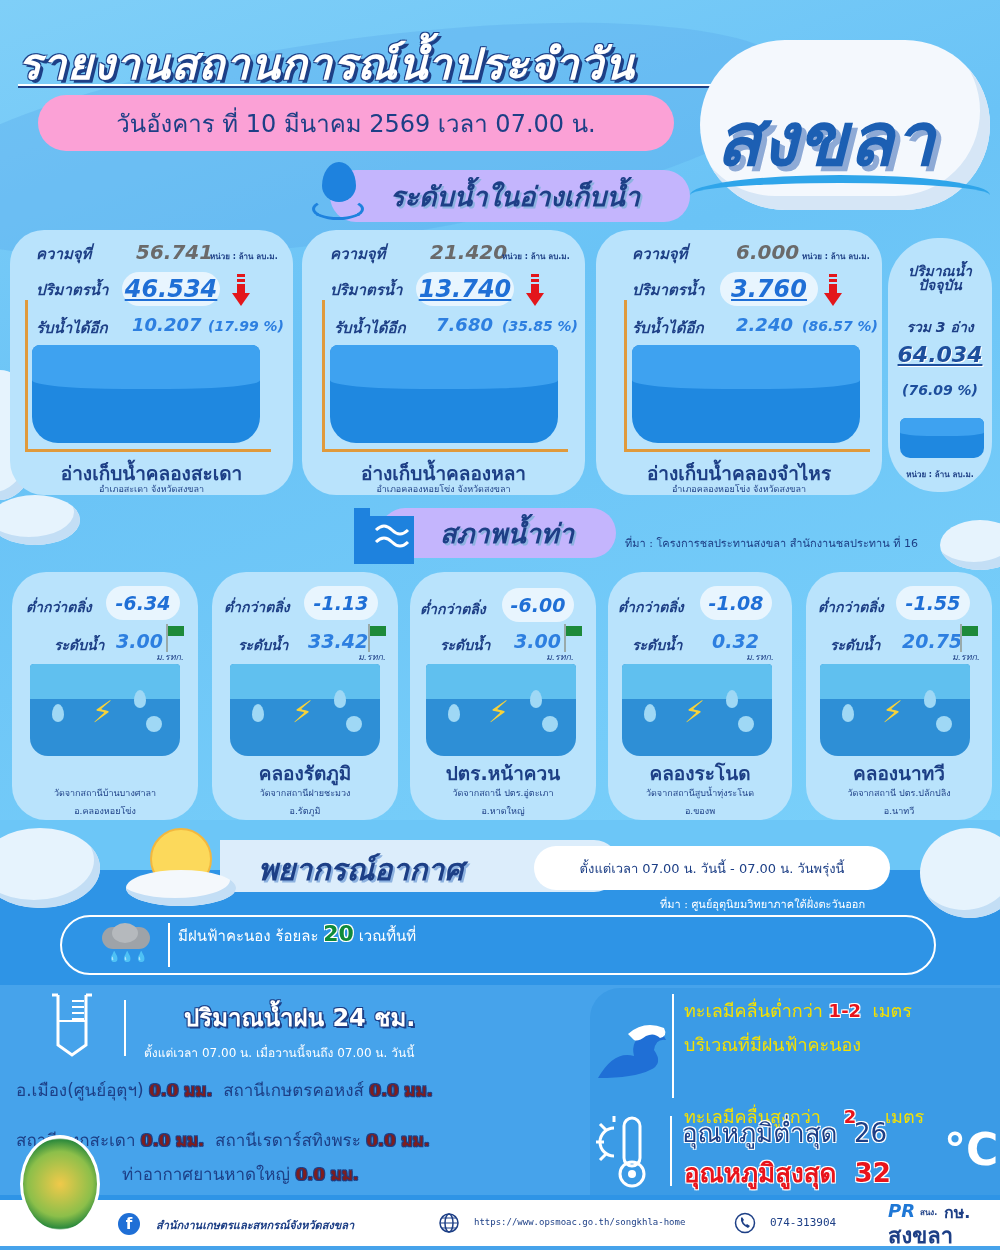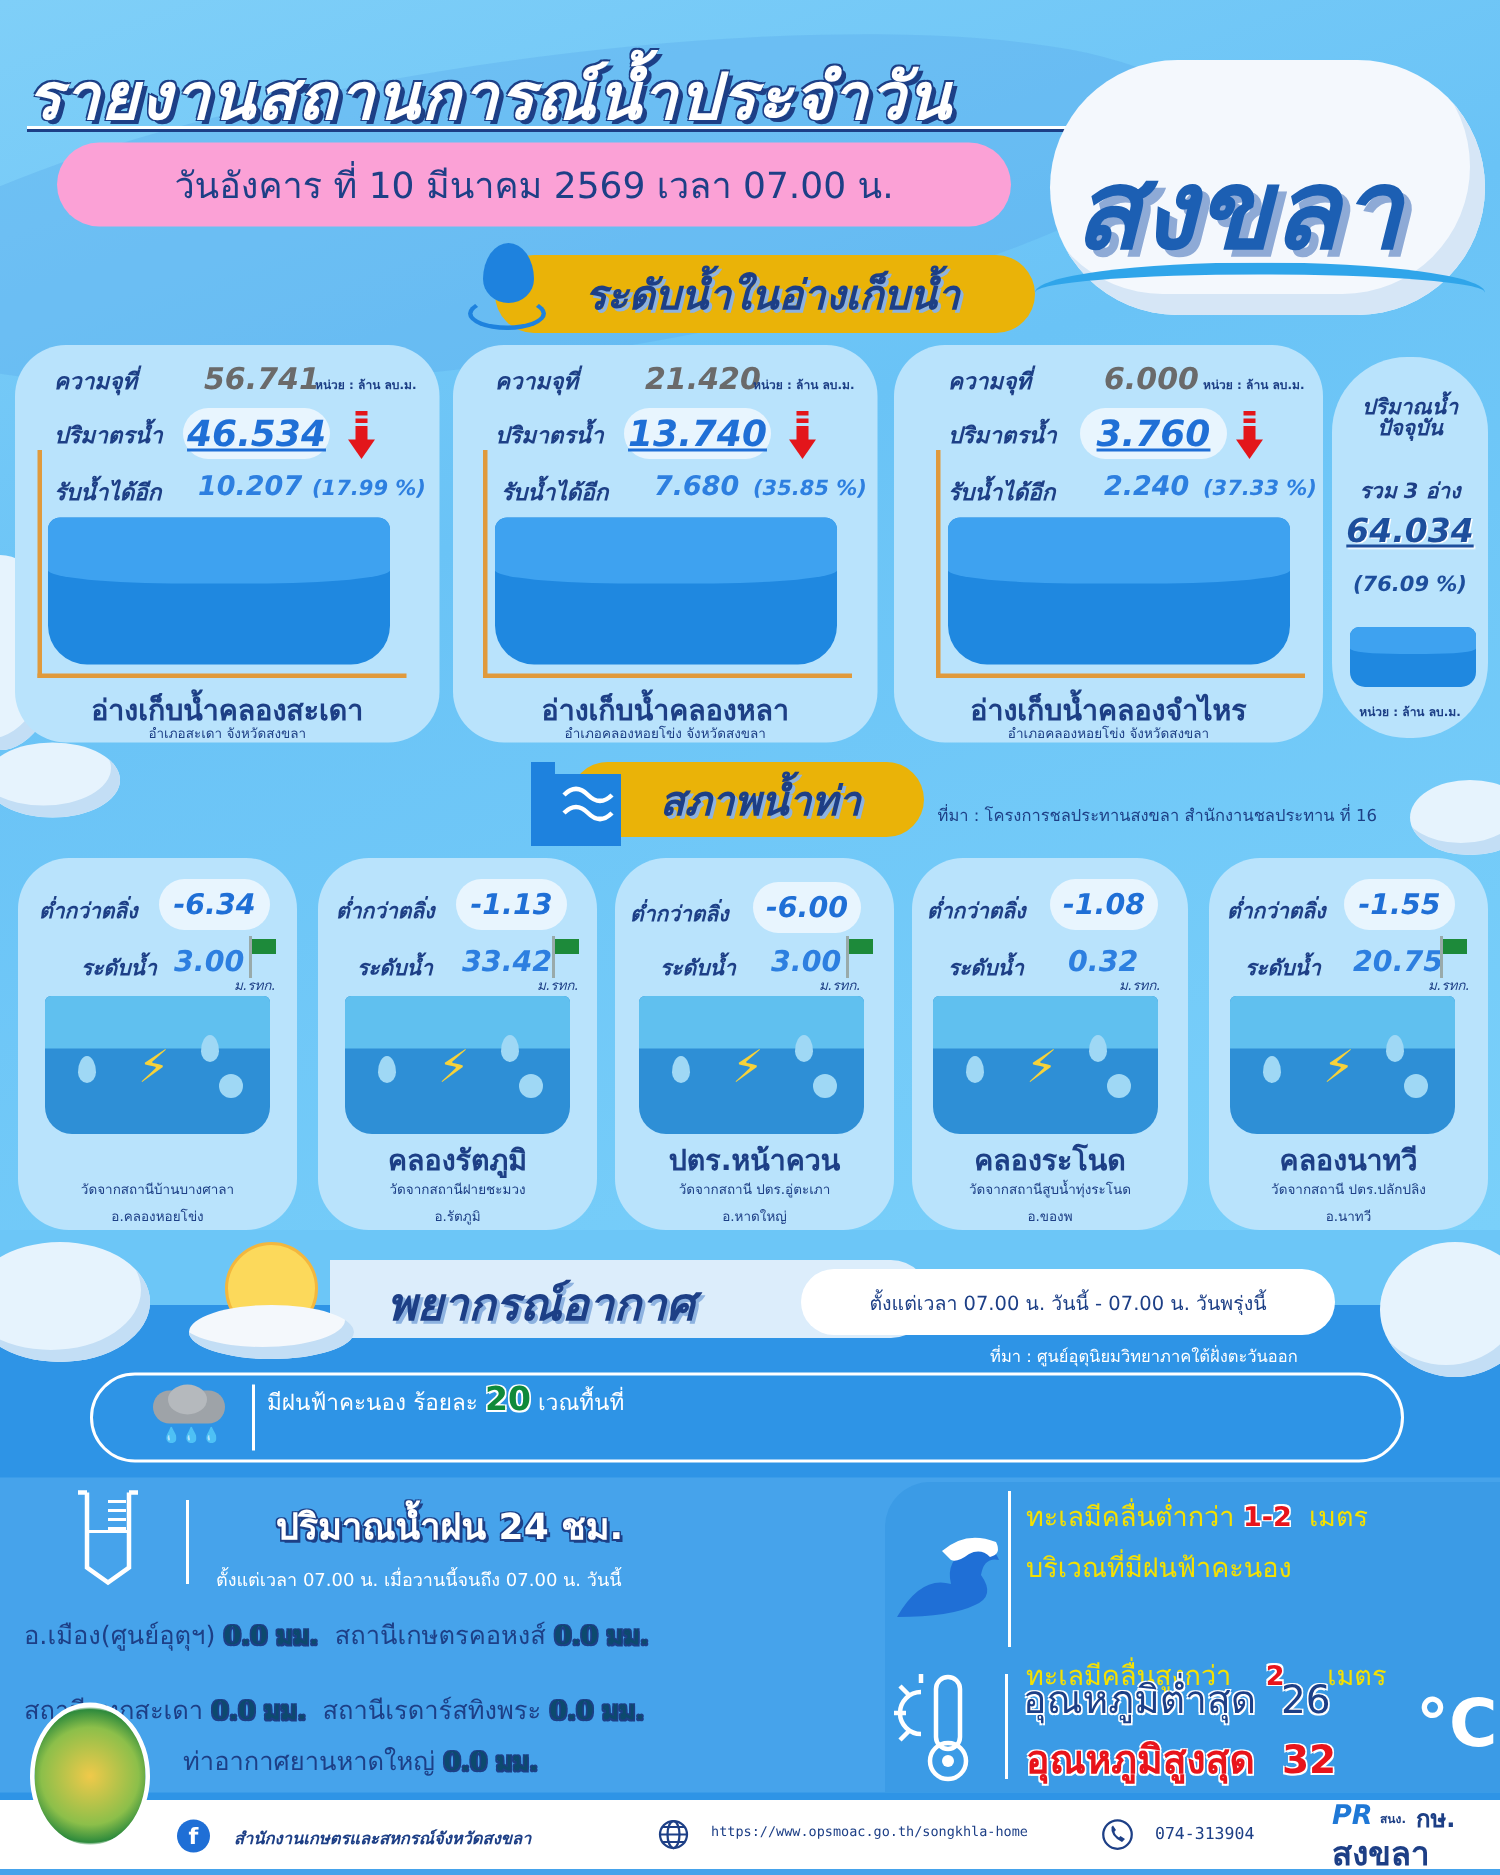--- a/index.html
+++ b/index.html
@@ -11,21 +11,21 @@
   .bg-bottom2 { left:0; top:985px; width:1000px; height:210px; background:#46a3eb; }
   .cloud { background:#e6f3fd; border-radius:50%; box-shadow: inset -6px -8px 0 #c3def5; }
 
   .title { left:18px; top:30px; font-size:43px; font-weight:bold; font-style:italic; color:#ffffff; text-shadow: 3px 3px 0 #1d3f86, -1px -1px 0 #1d3f86, 1px -1px 0 #1d3f86, -1px 1px 0 #1d3f86; letter-spacing:1px; }
   .title-underline { left:18px; top:84px; width:700px; height:4px; background:#fff; border-bottom:2px solid #1d3f86; }
   .date-pill { left:38px; top:95px; width:636px; height:56px; border-radius:28px; background:#fba1d6; display:flex; align-items:center; justify-content:center; font-size:24px; color:#1d3f86; }
   .city-cloud { left:700px; top:40px; width:290px; height:170px; border-radius:90px; background:#f4f8fd; box-shadow: inset -10px -14px 0 #d6e6f6; }
   .city { left:716px; top:80px; font-size:74px; font-weight:bold; color:#1c5fb3; text-shadow: 5px 5px 0 #8eaad6; font-style:italic; }
   .wave1 { left:690px; top:175px; width:300px; height:40px; border-top:8px solid #2fa5ea; border-radius:50% 50% 0 0; }
 
-  .sec-pill { border-radius:26px; background:#eab308; display:flex; align-items:center; padding-left:60px; font-size:27px; font-weight:bold; font-style:italic; color:#1d3f86; text-shadow: 2px 2px 0 #8db2e0; }
+  .sec-pill { border-radius:26px; background:#c4b5fd; display:flex; align-items:center; padding-left:60px; font-size:27px; font-weight:bold; font-style:italic; color:#1d3f86; text-shadow: 2px 2px 0 #8db2e0; }
   .drop-icon { width:34px; height:40px; background:#1e82de; border-radius:50% 50% 50% 50% / 60% 60% 40% 40%; transform: rotate(0deg); }
 
   .res-card { background:#b9e3fc; border-radius:34px; }
   .res-label { font-size:15px; font-style:italic; font-weight:bold; color:#1d3f86; }
   .res-cap { font-size:20px; font-style:italic; font-weight:bold; color:#6a6a6a; }
   .unit-small { font-size:8px; font-weight:bold; color:#1d3f86; }
   .vol-pill { background:#e8f5fe; border-radius:18px; width:98px; height:34px; display:flex; align-items:center; justify-content:center; font-size:24px; font-style:italic; font-weight:bold; color:#1f6fd6; text-decoration:underline; }
   .recv { font-size:18px; font-style:italic; font-weight:bold; color:#2d7fe0; }
   .recv-pct { font-size:14px; font-style:italic; font-weight:bold; color:#2d7fe0; }
   .axis-v { width:3px; background:#e09a3c; }
@@ -50,21 +50,21 @@
   .dropS { width:12px; height:18px; background:#9fd8f5; border-radius:50% 50% 50% 50% / 60% 60% 40% 40%; }
   .bub { width:16px; height:16px; border-radius:50%; background:#9fd8f5; }
 
   .weather-pill { left:60px; top:915px; width:876px; height:60px; border:2px solid #fff; border-radius:30px; }
   .w-text { font-size:15px; color:#fff; }
   .w-num-green { font-size:22px; font-weight:bold; color:#0f8a3a; text-shadow: -1px -1px 0 #fff, 1px -1px 0 #fff, -1px 1px 0 #fff, 1px 1px 0 #fff; }
   .w-num-yellow { font-size:15px; font-weight:bold; color:#f5e400; text-shadow: -1px -1px 0 #1d3f86, 1px -1px 0 #1d3f86, -1px 1px 0 #1d3f86, 1px 1px 0 #1d3f86; }
   .rain-title { font-size:24px; font-weight:bold; color:#fff; text-shadow: 2px 2px 0 #1d3f86, -1px -1px 0 #1d3f86, 1px -1px 0 #1d3f86, -1px 1px 0 #1d3f86; }
   .rain-sub { font-size:12px; color:#fff; }
   .rain-line { font-size:17px; color:#1d3f86; }
-  .rain-val { font-family:"DejaVu Serif", serif; font-weight:bold; color:#0c4a6e; text-shadow: -1px -1px 0 #1d3f86, 1px -1px 0 #1d3f86, -1px 1px 0 #1d3f86, 1px 1px 0 #1d3f86; }
+  .rain-val { font-family:"DejaVu Serif", serif; font-weight:bold; color:#7f1d1d; text-shadow: -1px -1px 0 #1d3f86, 1px -1px 0 #1d3f86, -1px 1px 0 #1d3f86, 1px 1px 0 #1d3f86; }
   .sea-line { font-size:18px; color:#f6e100; }
   .sea-num { font-weight:bold; color:#e8141b; text-shadow: -1px -1px 0 #fff, 1px -1px 0 #fff, -1px 1px 0 #fff, 1px 1px 0 #fff; }
   .temp-low { font-size:26px; color:#1d3f86; text-shadow: -1px -1px 0 #fff, 1px -1px 0 #fff, -1px 1px 0 #fff, 1px 1px 0 #fff; }
   .temp-high { font-size:26px; font-weight:bold; color:#e8141b; text-shadow: -1px -1px 0 #fff, 1px -1px 0 #fff, -1px 1px 0 #fff, 1px 1px 0 #fff; }
   .divider-v { width:2px; background:#fff; }
 
   .footer { left:0; top:1200px; width:1000px; height:46px; background:#ffffff; display:flex; align-items:center; }
   .foot-text { font-size:11px; font-style:italic; font-weight:bold; color:#1d3f86; }
   .foot-url { font-family:"DejaVu Sans Mono", monospace; font-size:9px; color:#1d3f86; }
   .seal { left:20px; top:1135px; width:80px; height:98px; border-radius:50%; background: radial-gradient(circle,#f0c94a 0%,#8cbf4a 55%,#2d8a3c 75%,#fff 78%); border:3px solid #fff; }
@@ -150,21 +150,21 @@
   <span class="abs res-label" style="left:36px;top:48px;">ปริมาตรน้ำ</span>
   <div class="abs vol-pill" style="left:124px;top:42px;">3.760</div>
   <svg class="abs" style="left:228px;top:44px;" width="18" height="34">
       <rect x="5" y="0" width="8" height="3" fill="#e3161b"></rect>
       <rect x="5" y="5" width="8" height="3" fill="#e3161b"></rect>
       <rect x="5" y="10" width="8" height="10" fill="#e3161b"></rect>
       <polygon points="0,19 18,19 9,32" fill="#e3161b"></polygon>
     </svg>
   <span class="abs res-label" style="left:36px;top:86px;">รับน้ำได้อีก</span>
   <span class="abs recv" style="left:140px;top:84px;">2.240</span>
-  <span class="abs recv-pct" style="left:206px;top:88px;">(37.33 %)</span>
+  <span class="abs recv-pct" style="left:206px;top:88px;">(86.57 %)</span>
   <div class="abs axis-v" style="left:28px;top:70px;height:152px;"></div>
   <div class="abs axis-h" style="left:28px;top:219px;width:246px;"></div>
   <div class="abs tank" style="left:36px;top:115px;width:228px;height:98px;">
       <div class="tank-top"></div>
     </div>
   <div class="abs res-name" style="left:0;top:228px;width:286px;">อ่างเก็บน้ำคลองจำไหร</div>
   <div class="abs res-loc" style="left:0;top:252px;width:286px;">อำเภอคลองหอยโข่ง จังหวัดสงขลา</div>
 </div>
 
 <div class="abs res-card" style="left:888px;top:238px;width:104px;height:254px;border-radius:50px;">

